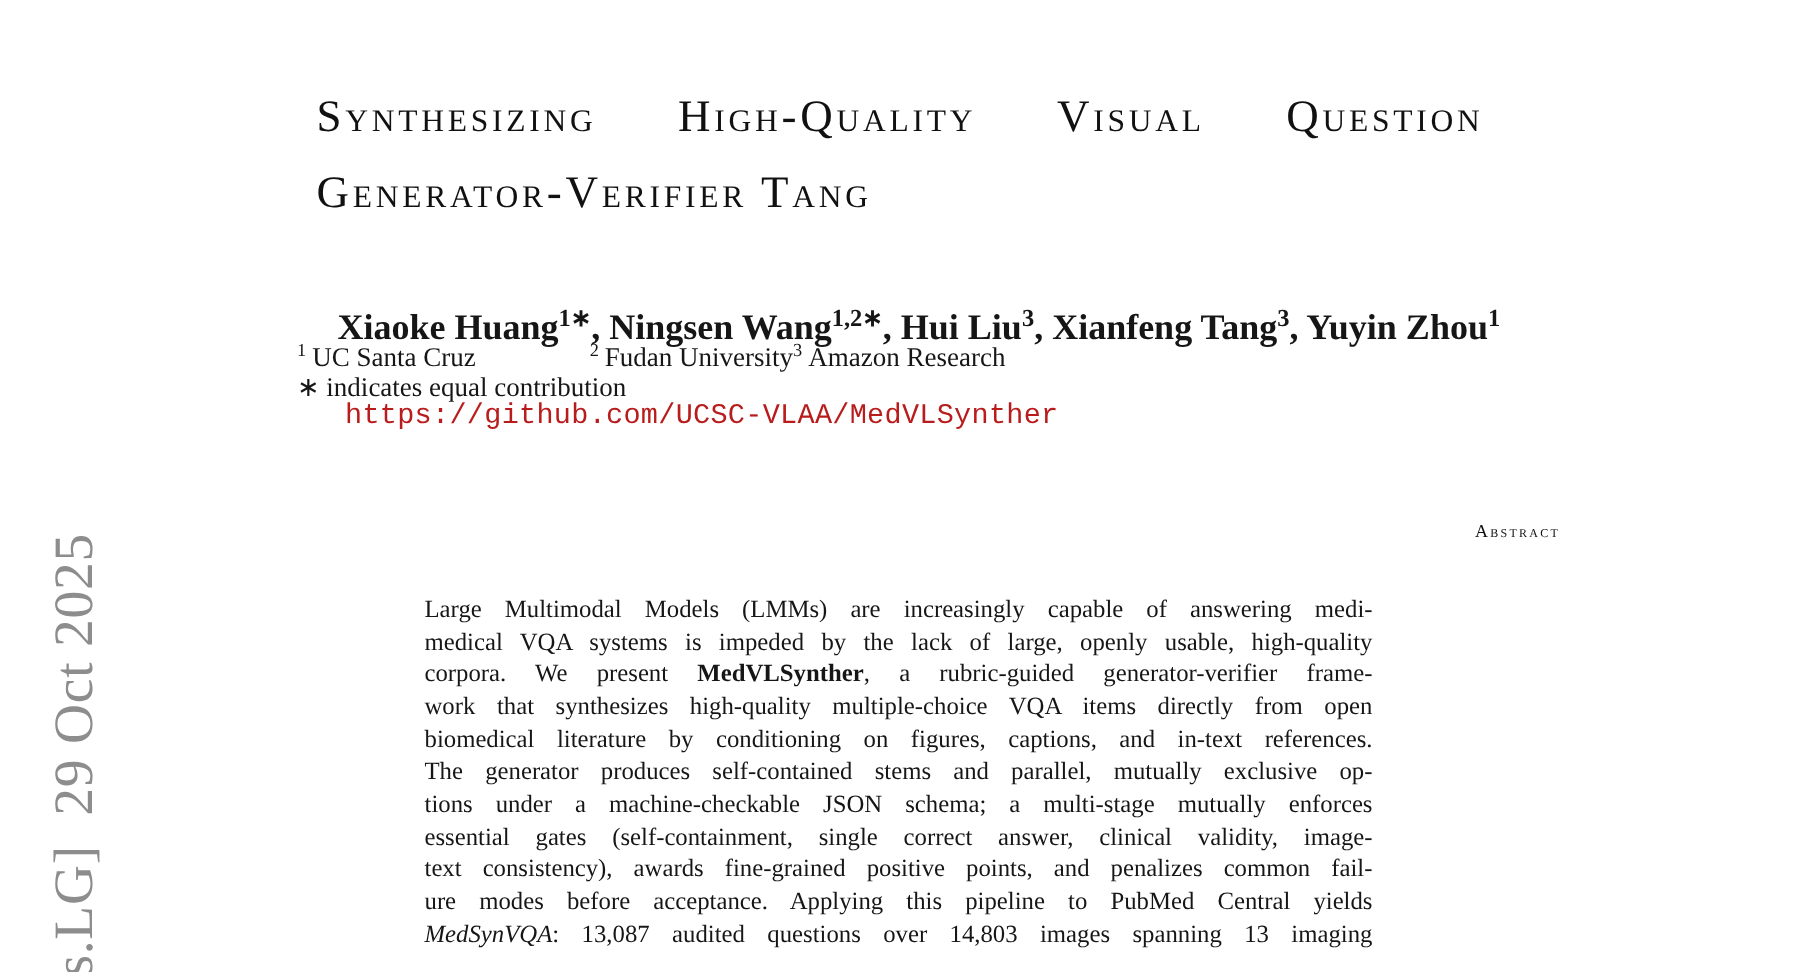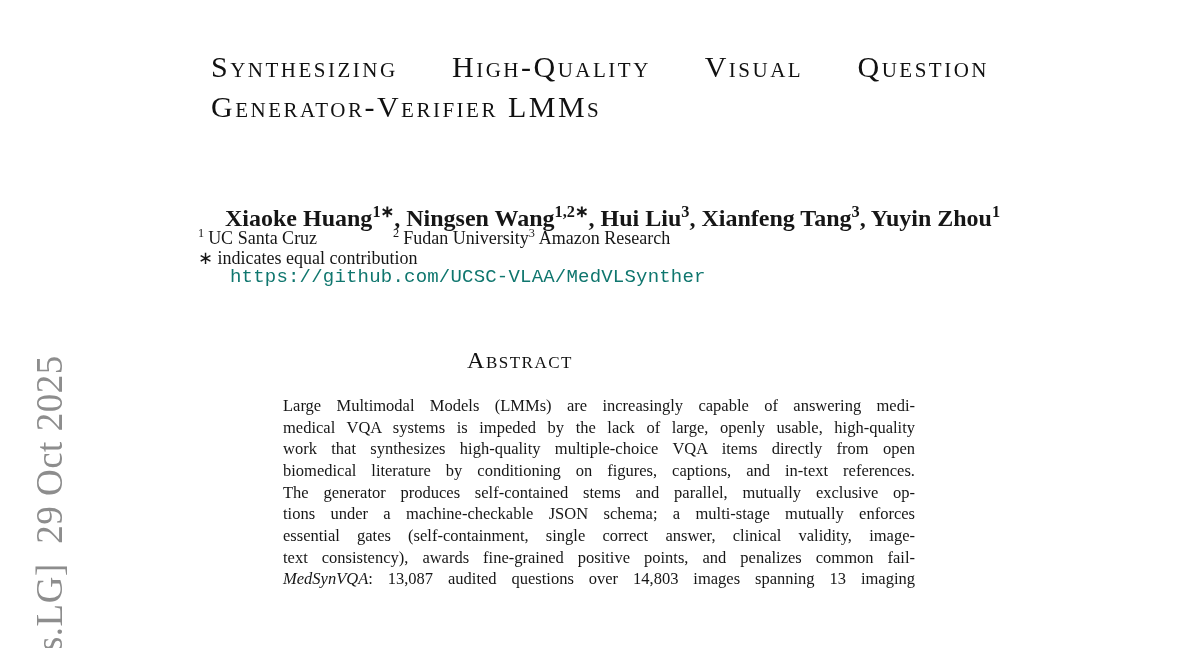--- a/index.html
+++ b/index.html
@@ -28,21 +28,21 @@
   .title {
     position: absolute;
     left: 211px; top: 47px;
     width: 778px;
     font-size: 30px;
     line-height: 40px;
     font-variant: small-caps;
     letter-spacing: 2.5px;
     color: #111111;
   }
-  .title-line { text-align: justify; text-align-last: justify; }
+  .title-line { text-align: justify; text-align-last: justify; margin-top: 11px; }
   .title-line.last { text-align-last: left; }
 
   .authors {
     position: absolute;
     left: 225px; top: 202px;
     font-size: 24px;
     font-weight: bold;
     white-space: nowrap;
   }
   .authors sup, .affils sup { font-size: 68%; font-weight: inherit; }
@@ -63,31 +63,31 @@
     left: 198px; top: 247px;
     font-size: 18px;
   }
 
   .repo {
     position: absolute;
     left: 230px; top: 266px;
     font-family: "Liberation Mono", monospace;
     font-size: 19px;
     letter-spacing: 0.2px;
-    color: #0f766e;
+    color: #b91c1c;
     text-decoration: none;
   }
 
   .abs-heading {
     position: absolute;
     left: 0; top: 347px;
     width: 1040px;
-    text-align: center;
+    text-align: right;
     font-variant: small-caps;
-    font-size: 24px;
+    font-size: 12px;
     letter-spacing: 1.5px;
     color: #111111;
   }
 
   .abstract {
     position: absolute;
     left: 283px; top: 395px;
     width: 632px;
     font-size: 16.5px;
     line-height: 21.65px;
@@ -96,36 +96,38 @@
   .abs-bold { font-weight: bold; }
   .abs-italic { font-style: italic; }
 </style>
 </head>
 <body>
 
 <div class="watermark">cs.LG]  29 Oct 2025</div>
 
 <div class="title">
   <div class="title-line">Synthesizing High-Quality Visual Question</div>
-  <div class="title-line last">Generator-Verifier LMMs</div>
+  <div class="title-line last">Generator-Verifier Tang</div>
 </div>
 
 <div class="authors"><span>Xiaoke Huang</span><sup>1∗</sup><span class="author-sep">, </span><span>Ningsen Wang</span><sup>1,2∗</sup><span class="author-sep">, </span><span>Hui Liu</span><sup>3</sup><span class="author-sep">, </span><span>Xianfeng Tang</span><sup>3</sup><span class="author-sep">, </span><span>Yuyin Zhou</span><sup>1</sup></div>
 
 <div class="affils"><span class="affil gap-lg"><sup>1</sup><span class="affil-name">UC Santa Cruz</span></span><span class="affil gap-md"><sup>2</sup><span class="affil-name">Fudan University</span></span><span class="affil"><sup>3</sup><span class="affil-name">Amazon Research</span></span></div>
 
 <div class="equal-note">∗ indicates equal contribution</div>
 
 <a class="repo" href="#">https://github.com/UCSC-VLAA/MedVLSynther</a>
 
 <div class="abs-heading">Abstract</div>
 
 <div class="abstract">
   <div class="abs-line">Large Multimodal Models (LMMs) are increasingly capable of answering medi-</div>
   <div class="abs-line">medical VQA systems is impeded by the lack of large, openly usable, high-quality</div>
+  <div class="abs-line"><span>corpora. We present </span><span class="abs-bold">MedVLSynther</span><span>, a rubric-guided generator-verifier frame-</span></div>
   <div class="abs-line">work that synthesizes high-quality multiple-choice VQA items directly from open</div>
   <div class="abs-line">biomedical literature by conditioning on figures, captions, and in-text references.</div>
   <div class="abs-line">The generator produces self-contained stems and parallel, mutually exclusive op-</div>
   <div class="abs-line">tions under a machine-checkable JSON schema; a multi-stage mutually enforces</div>
   <div class="abs-line">essential gates (self-containment, single correct answer, clinical validity, image-</div>
   <div class="abs-line">text consistency), awards fine-grained positive points, and penalizes common fail-</div>
+  <div class="abs-line">ure modes before acceptance. Applying this pipeline to PubMed Central yields</div>
   <div class="abs-line"><span class="abs-italic">MedSynVQA</span><span>: 13,087 audited questions over 14,803 images spanning 13 imaging</span></div>
 </div>
 
 </body></html>

